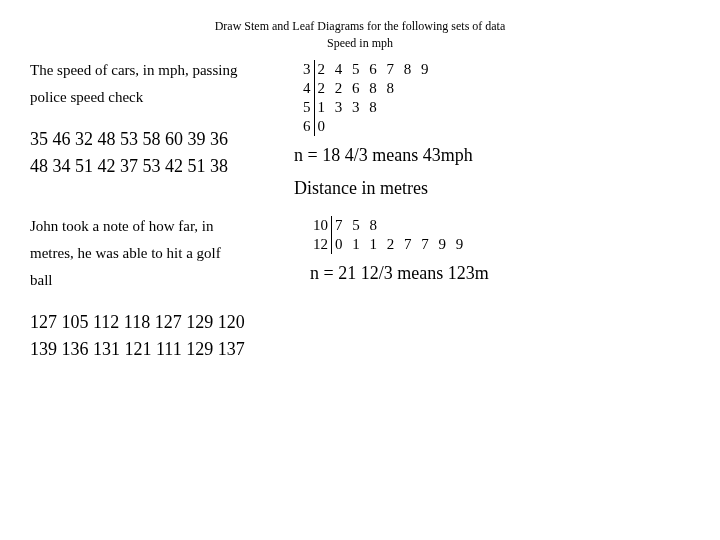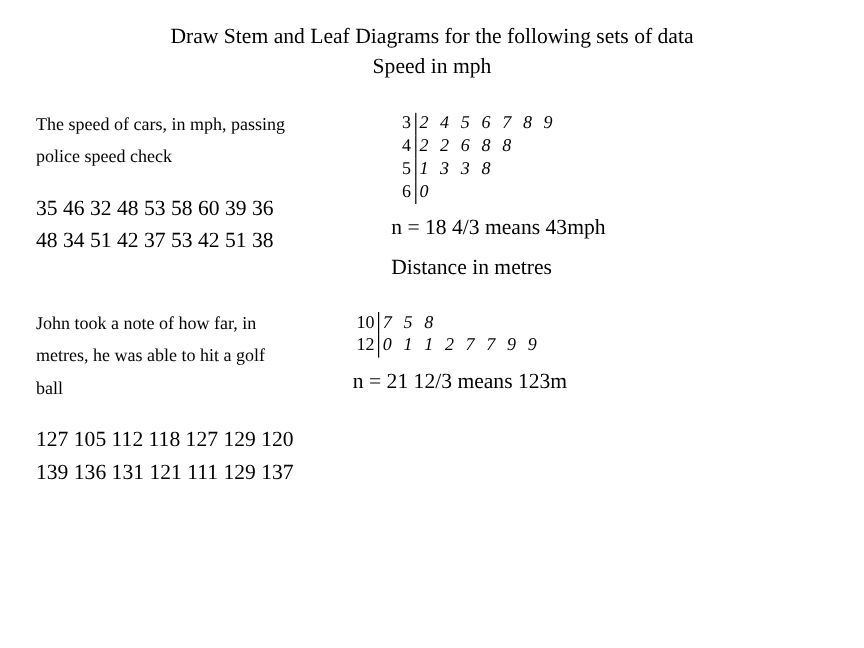--- a/index.html
+++ b/index.html
@@ -7,29 +7,29 @@
       background: #fff;
       font-family: "Times New Roman", Times, serif;
       font-size: 15px;
       width: 720px;
       height: 540px;
       overflow: hidden;
       padding: 18px 30px;
     }
     .page-title {
       text-align: center;
-      font-size: 18px;
-      margin-bottom: 26px;
+      font-size: 12px;
+      margin-bottom: 8px;
       line-height: 1.4;
     }
     .section {
       display: flex;
       flex-direction: row;
-      gap: 36px;
-      margin-bottom: 24px;
+      gap: 4px;
+      margin-bottom: 14px;
     }
     .left-col {
       width: 260px;
       flex-shrink: 0;
     }
     .right-col {
       flex: 1;
     }
     .desc-text {
       font-size: 15px;
@@ -50,34 +50,33 @@
     }
     .stem-cell {
       text-align: right;
       padding-right: 4px;
       border-right: 1px solid #000;
       min-width: 20px;
     }
     .leaf-cell {
       padding-left: 6px;
       letter-spacing: 3px;
-      font-style: italic;
     }
     .note-text {
       font-size: 18px;
       margin-top: 6px;
       line-height: 1.5;
     }
     .divider {
       height: 12px;
     }
     .section-bottom {
       display: flex;
       flex-direction: row;
-      gap: 4px;
+      gap: 20px;
       margin-top: 14px;
     }
   </style>
 </head>
 <body>
 
 <div class="page-title">
   <div>Draw Stem and Leaf Diagrams for the following sets of data</div>
   <div>Speed in mph</div>
 </div>

